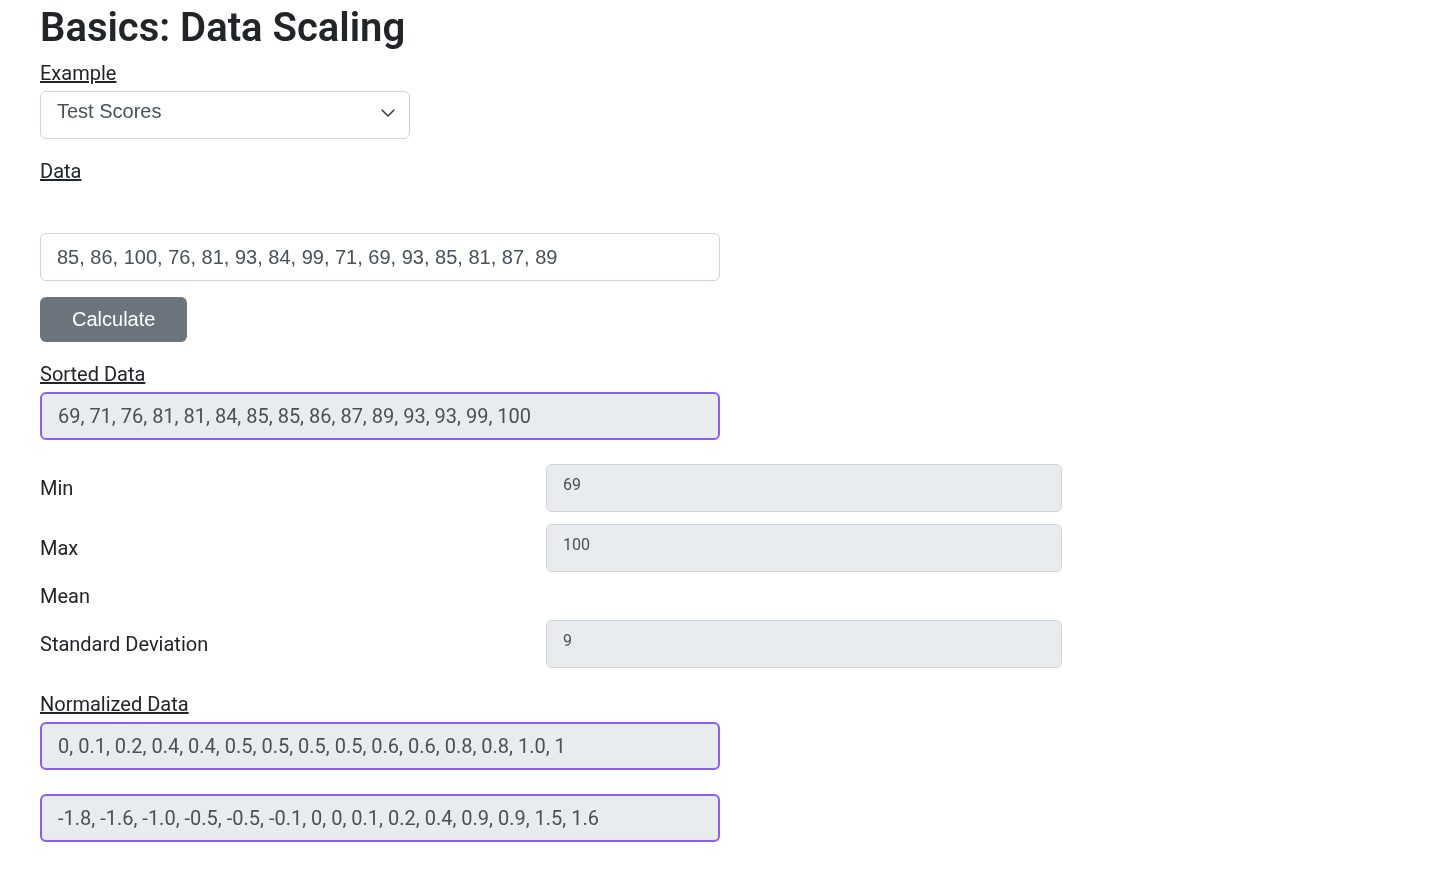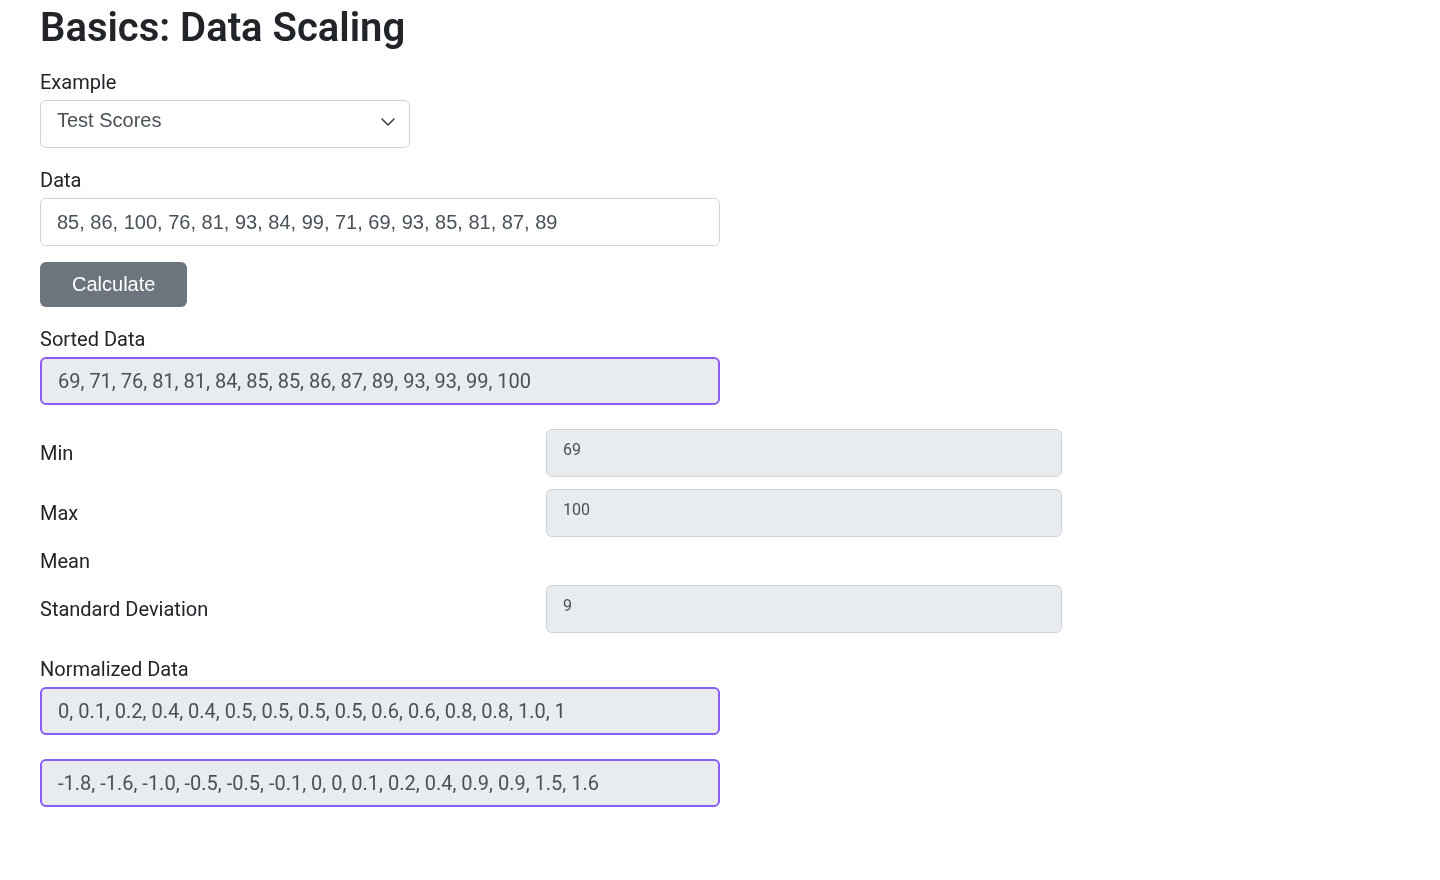--- a/index.html
+++ b/index.html
@@ -10,28 +10,29 @@
     body {
       font-family: -apple-system, BlinkMacSystemFont, "Segoe UI", Roboto, "Helvetica Neue", Arial, sans-serif;
       color: #212529;
       padding: 0 40px;
       background: #fff;
     }
     h1 {
       font-size: 40px;
       font-weight: 600;
       margin-top: 4px;
-      margin-bottom: 19px;
+      margin-bottom: 10px;
       color: #212529;
     }
     .label {
       font-size: 20px;
       color: #212529;
       margin-bottom: 6px;
       display: block;
+      text-decoration: underline;
     }
     .select-wrapper {
       position: relative;
       width: 370px;
       margin-bottom: 20px;
     }
     .select {
       width: 100%;
       height: 48px;
       border: 1px solid #ced4da;
@@ -54,20 +55,21 @@
     .input-text {
       width: 680px;
       height: 48px;
       border: 1px solid #ced4da;
       border-radius: 6px;
       padding: 0 16px;
       font-size: 20px;
       color: #495057;
       background: #fff;
       margin-bottom: 12px;
+      margin-top: 44px;
     }
     .btn {
       background: #6c757d;
       color: #fff;
       border: none;
       border-radius: 6px;
       padding: 11px 32px;
       font-size: 20px;
       cursor: pointer;
       margin-bottom: 20px;

